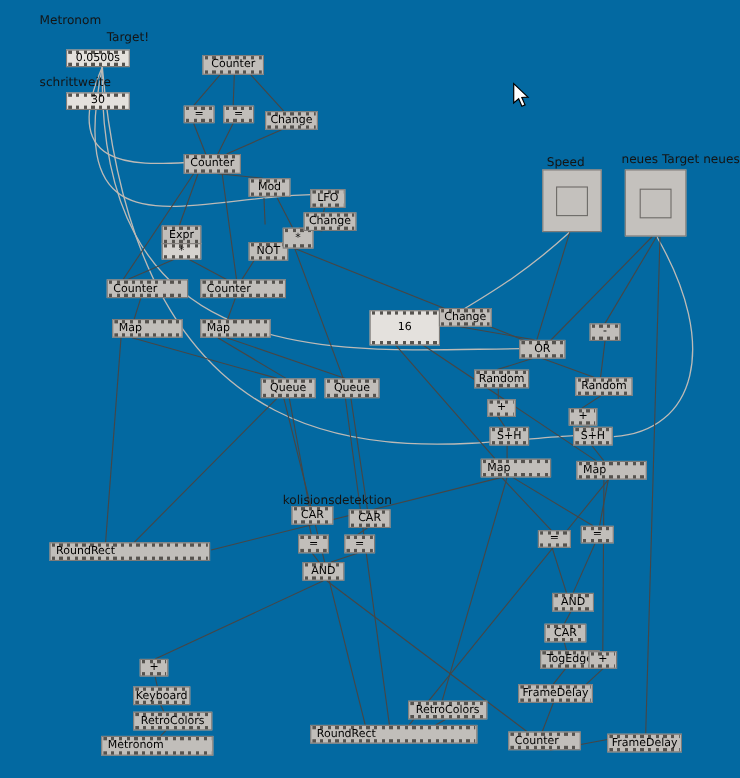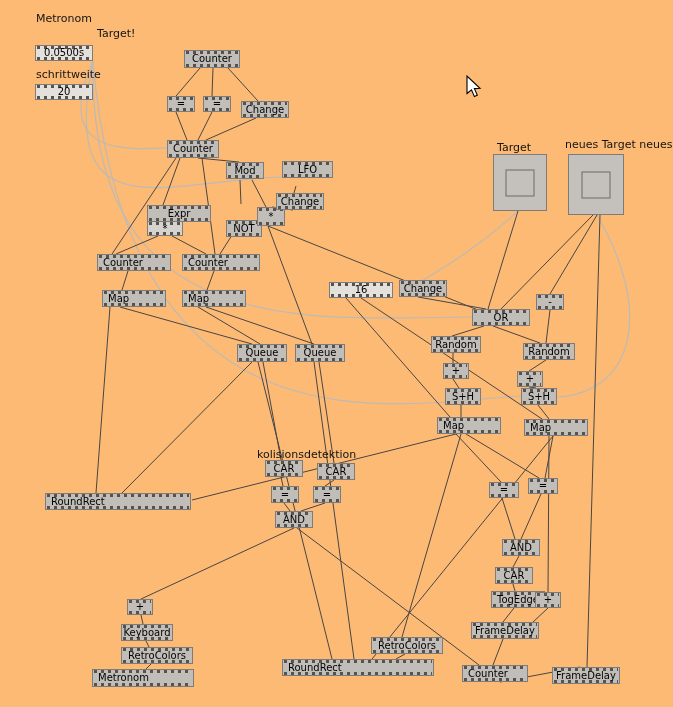--- a/index.html
+++ b/index.html
@@ -1,27 +1,27 @@
 <!DOCTYPE html>
 <html><head>
 <meta charset="utf-8">
 <style>
   html,body{margin:0;padding:0;}
-  .canvas{position:relative;width:673px;height:707px;background:#fdba74;font-family:"DejaVu Sans",sans-serif;overflow:hidden;}
+  .canvas{position:relative;width:673px;height:707px;background:#0369a1;font-family:"DejaVu Sans",sans-serif;overflow:hidden;}
   .wires{position:absolute;left:0;top:0;width:673px;height:707px;z-index:1;}
   .wire{stroke:#474645;stroke-width:1;fill:none;}
   .wire-light{stroke:#bdbab6;stroke-width:1.2;fill:none;}
   .node{position:absolute;z-index:2;background:#c1beba;border:1px solid #7e7b78;box-sizing:border-box;height:17px;
         display:flex;align-items:center;justify-content:center;font-size:10px;color:#000;line-height:1;}
   .node::before,.node::after{content:"";position:absolute;left:1px;right:1px;height:3px;
         background:repeating-linear-gradient(90deg,#56534f 0 3px,rgba(0,0,0,0) 3px 7px);}
   .node::before{top:0;}
   .node::after{bottom:0;}
   .wide{justify-content:flex-start;padding-left:5px;}
-  .iobox{background:#e4e1dd;}
+  .iobox{background:#e4e1dd;margin-left:25px;}
   .exprfield{background:#d6d3cf;z-index:3;}
   .free-label{position:absolute;z-index:2;font-size:11px;color:#141414;white-space:nowrap;}
   .bigbutton{position:absolute;z-index:2;background:#c4c1bd;border:1px solid #7e7b78;box-sizing:border-box;}
   .bigbutton .inner{position:absolute;left:50%;top:50%;transform:translate(-50%,-50%);width:27px;height:25px;border:1px solid #6d6a67;}
   .cursor-layer{position:absolute;left:0;top:0;width:673px;height:707px;z-index:9;pointer-events:none;}
   .lbl{position:relative;z-index:4;}
 </style>
 </head>
 <body>
 
@@ -105,31 +105,31 @@
     <line class="wire" x1="146" y1="641" x2="149" y2="647"></line>
     <line class="wire" x1="151" y1="664" x2="146" y2="669"></line>
     <line class="wire" x1="461" y1="434" x2="402" y2="637"></line>
     <line class="wire" x1="553" y1="436" x2="372" y2="659"></line>
     <line class="wire" x1="405" y1="654" x2="396" y2="659"></line>
   </svg>
 
   <div class="free-label" style="left:36px;top:12px">Metronom</div>
   <div class="free-label" style="left:97px;top:27px">Target!</div>
   <div class="free-label" style="left:36px;top:68px">schrittweite</div>
-  <div class="free-label" style="left:497px;top:141px">Target</div>
+  <div class="free-label" style="left:497px;top:141px">Speed</div>
   <div class="free-label" style="left:565px;top:138px">neues Target neues</div>
   <div class="free-label" style="left:257px;top:448px">kolisionsdetektion</div>
 
   <div class="node iobox" style="left:35px;top:45px;width:58px;height:16px">
       <span class="lbl">0.0500s</span>
     </div>
   <div class="node iobox" style="left:35px;top:84px;width:58px;height:16px">
-      <span class="lbl">20</span>
-    </div>
-  <div class="node iobox" style="left:329px;top:282px;width:64px;height:16px">
+      <span class="lbl">30</span>
+    </div>
+  <div class="node iobox" style="left:311px;top:282px;width:64px;height:32px">
       <span class="lbl">16</span>
     </div>
 
   <div class="bigbutton" style="left:493px;top:154px;width:54px;height:57px">
       <span class="inner"></span>
     </div>
   <div class="bigbutton" style="left:568px;top:154px;width:56px;height:61px">
       <span class="inner"></span>
     </div>
 
@@ -144,24 +144,24 @@
     </div>
   <div class="node" style="left:241px;top:101px;width:48px">
       <span class="lbl">Change</span>
     </div>
   <div class="node" style="left:167px;top:140px;width:52px;height:18px">
       <span class="lbl">Counter</span>
     </div>
   <div class="node" style="left:226px;top:162px;width:38px">
       <span class="lbl">Mod</span>
     </div>
-  <div class="node" style="left:282px;top:161px;width:51px">
+  <div class="node" style="left:282px;top:172px;width:32px">
       <span class="lbl">LFO</span>
     </div>
-  <div class="node" style="left:147px;top:205px;width:64px">
+  <div class="node" style="left:147px;top:205px;width:36px">
       <span class="lbl">Expr</span>
     </div>
   <div class="node exprfield" style="left:147px;top:221px;width:36px;height:15px">
       <span class="lbl">*</span>
     </div>
   <div class="node" style="left:226px;top:220px;width:36px">
       <span class="lbl">NOT</span>
     </div>
   <div class="node" style="left:257px;top:207px;width:28px;height:19px">
       <span class="lbl">*</span>
@@ -177,21 +177,21 @@
     </div>
   <div class="node wide" style="left:102px;top:290px;width:64px">
       <span class="lbl">Map</span>
     </div>
   <div class="node wide" style="left:182px;top:290px;width:64px">
       <span class="lbl">Map</span>
     </div>
   <div class="node" style="left:399px;top:280px;width:48px">
       <span class="lbl">Change</span>
     </div>
-  <div class="node" style="left:472px;top:309px;width:58px">
+  <div class="node" style="left:472px;top:309px;width:42px">
       <span class="lbl">OR</span>
     </div>
   <div class="node" style="left:536px;top:294px;width:28px;height:16px">
       <span class="lbl">-</span>
     </div>
   <div class="node" style="left:431px;top:336px;width:50px">
       <span class="lbl">Random</span>
     </div>
   <div class="node" style="left:523px;top:343px;width:52px">
       <span class="lbl">Random</span>

